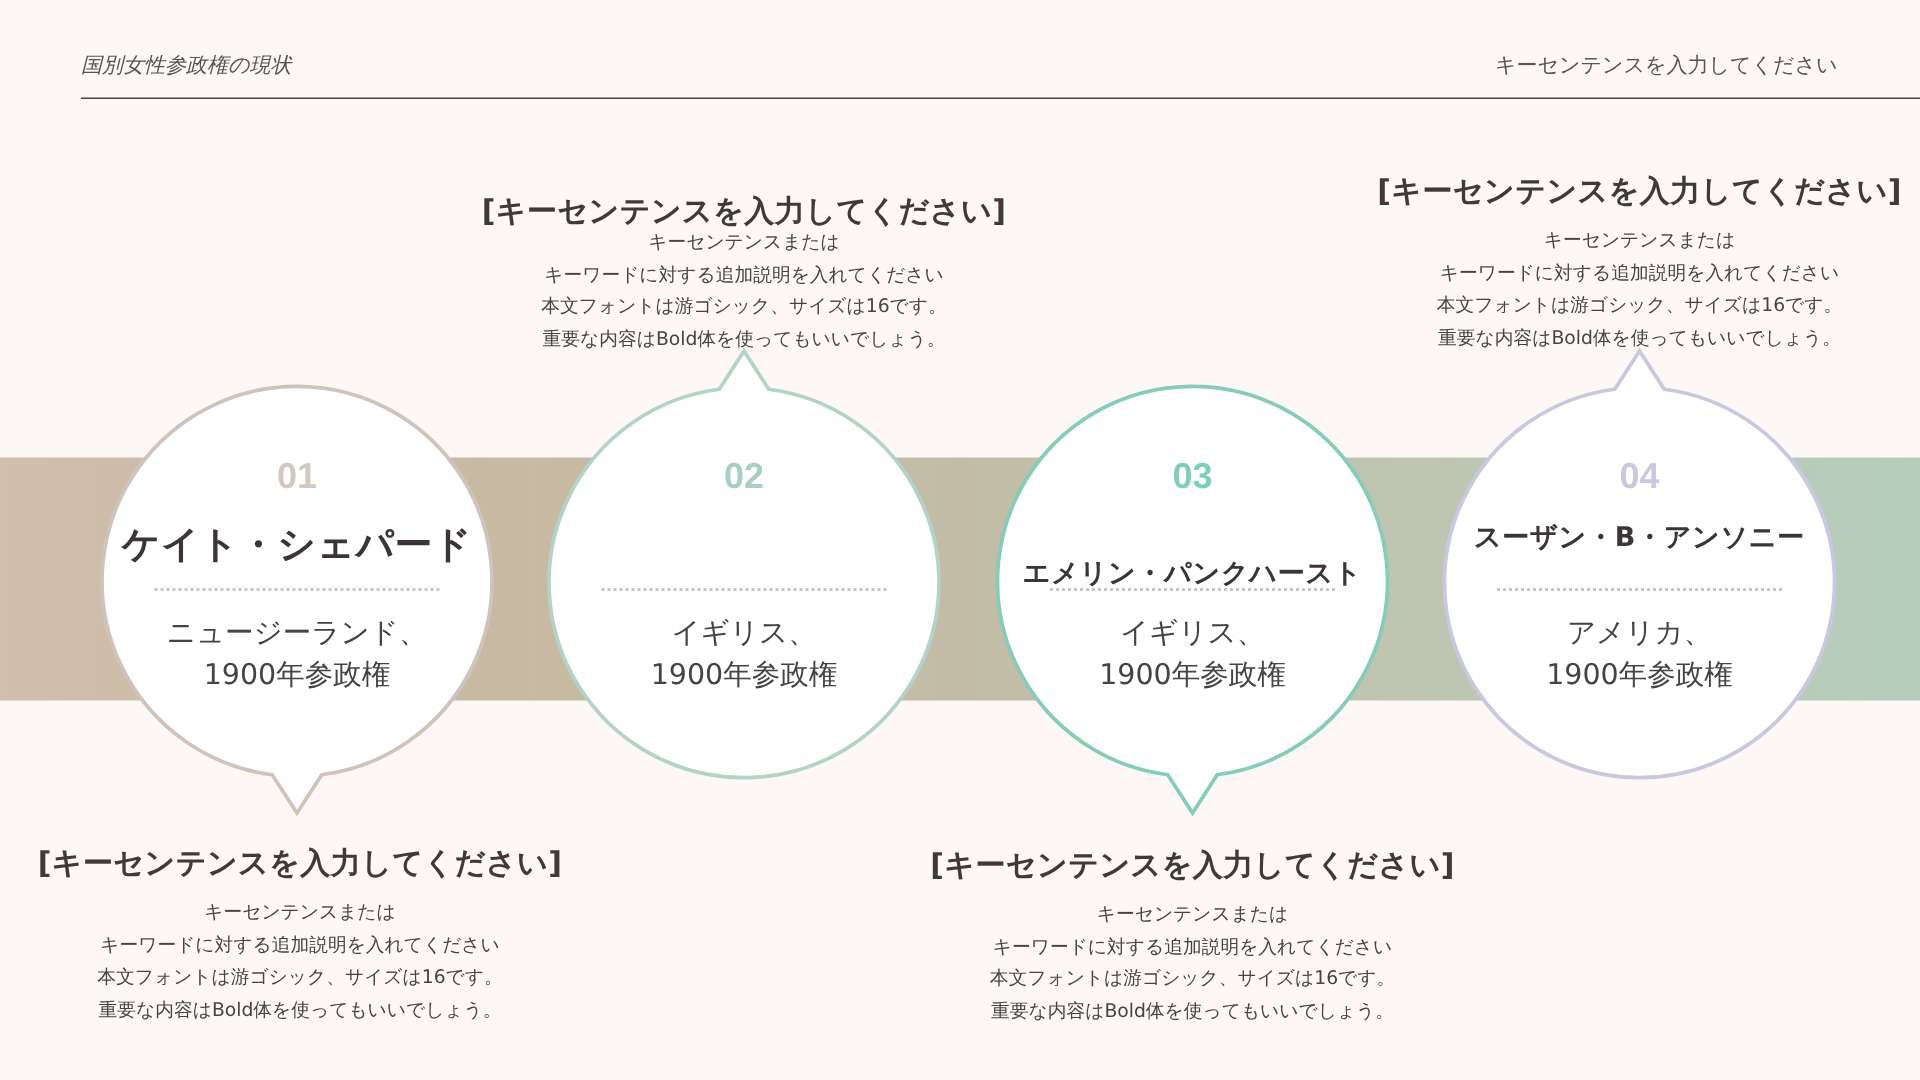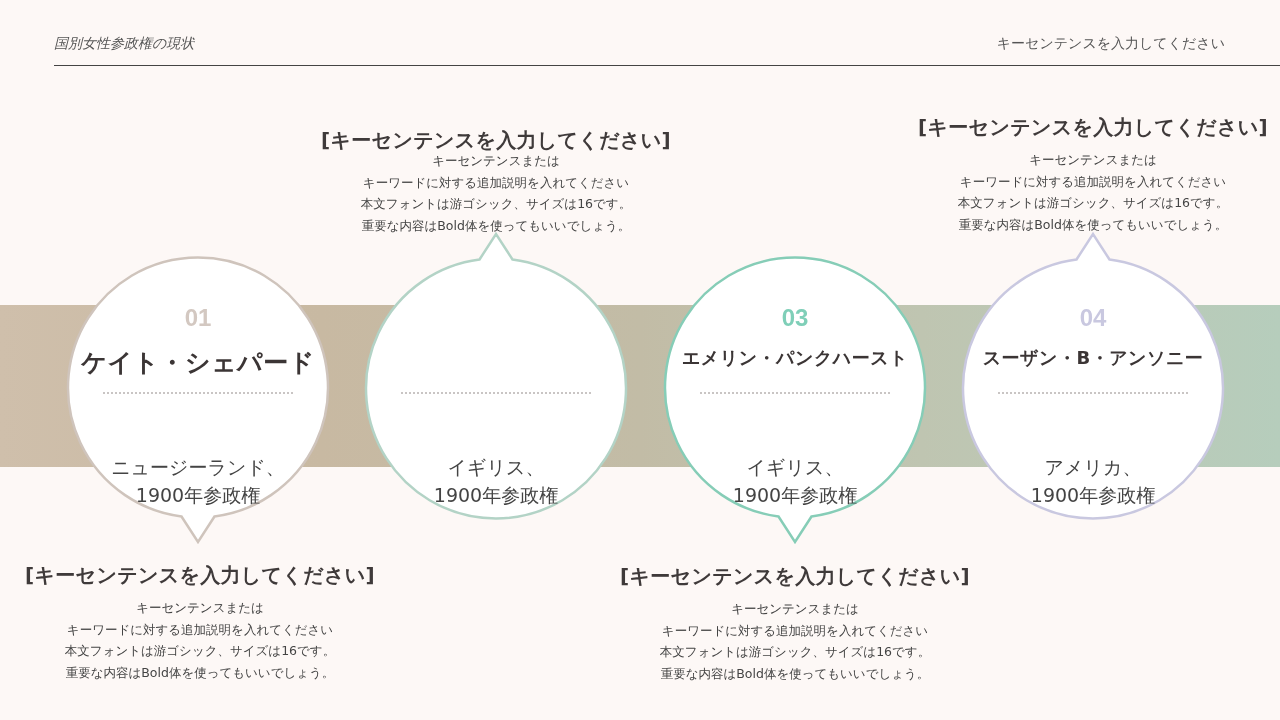--- a/index.html
+++ b/index.html
@@ -8,21 +8,21 @@
   .hdr-right { position:absolute; right:55px; top:35px; font-size:14px; color:#555; }
   .hdr-line { position:absolute; left:54px; right:0; top:65px; height:1px; background:#444; }
   .band { position:absolute; left:0; width:1280px; top:305px; height:162px;
           background:linear-gradient(90deg,#cfbfab 0%,#c8b9a2 25%,#c2bca6 50%,#bfc5b1 72%,#b6cdbc 100%); }
   .bubble { position:absolute; width:260px; height:260px; }
   .bubble svg { position:absolute; left:0; top:0; overflow:visible; }
   .bcontent { position:absolute; left:0; top:0; width:260px; height:260px; text-align:center; }
   .num { position:absolute; top:46px; left:0; width:100%; font-size:24px; font-weight:bold; font-family:"Liberation Sans","DejaVu Sans",sans-serif; }
   .name { position:absolute; top:88px; left:0; width:100%; font-size:25px; font-weight:bold; color:#3b3535; letter-spacing:0.5px; }
   .dots { position:absolute; top:134px; left:35px; width:190px; border-top:2px dotted #c9c5c4; }
-  .country { position:absolute; top:150px; left:0; width:100%; font-size:19px; color:#444; line-height:28px;margin-top:45px; }
+  .country { position:absolute; top:150px; left:0; width:100%; font-size:19px; color:#444; line-height:28px; }
   .callout { position:absolute; width:400px; text-align:center; }
   .callout .title { font-size:20px; font-weight:bold; color:#3f3a3a; letter-spacing:0.3px; }
   .callout .body { font-size:12.5px; color:#444; line-height:21.5px; }
 </style>
 </head>
 <body>
 
 <div class="hdr-left">国別女性参政権の現状</div>
 <div class="hdr-right">キーセンテンスを入力してください</div>
 <div class="hdr-line"></div>
@@ -42,35 +42,36 @@
       <div>1900年参政権</div>
     </div>
   </div>
 </div>
 
 <div class="bubble" style="left:366px; top:258px;">
   <svg width="260" height="260">
     <path d="M 113.5 1.5 L 130 -24 L 146.5 1.5 A 130 130 0 1 1 113.5 1.5 Z" fill="#ffffff" stroke="#b3d3c6" stroke-width="2.5"></path>
   </svg>
   <div class="bcontent">
+    <div class="num" style="color:#a8cfc0;">02</div>
     <div class="dots"></div>
     <div class="country">
       <div>イギリス、</div>
       <div>1900年参政権</div>
     </div>
   </div>
 </div>
 
 <div class="bubble" style="left:665px; top:258px;">
   <svg width="260" height="285">
     <path d="M 113.5 258.5 L 130 284 L 146.5 258.5 A 130 130 0 1 0 113.5 258.5 Z" fill="#ffffff" stroke="#86cdb7" stroke-width="2.5"></path>
   </svg>
   <div class="bcontent">
     <div class="num" style="color:#7fcfb8;">03</div>
-    <div class="name" style="font-size:18px;">エメリン・パンクハースト</div>
+    <div class="name" style="font-size:18px;margin-top:24px;">エメリン・パンクハースト</div>
     <div class="dots"></div>
     <div class="country">
       <div>イギリス、</div>
       <div>1900年参政権</div>
     </div>
   </div>
 </div>
 
 <div class="bubble" style="left:963px; top:258px;">
   <svg width="260" height="260">

